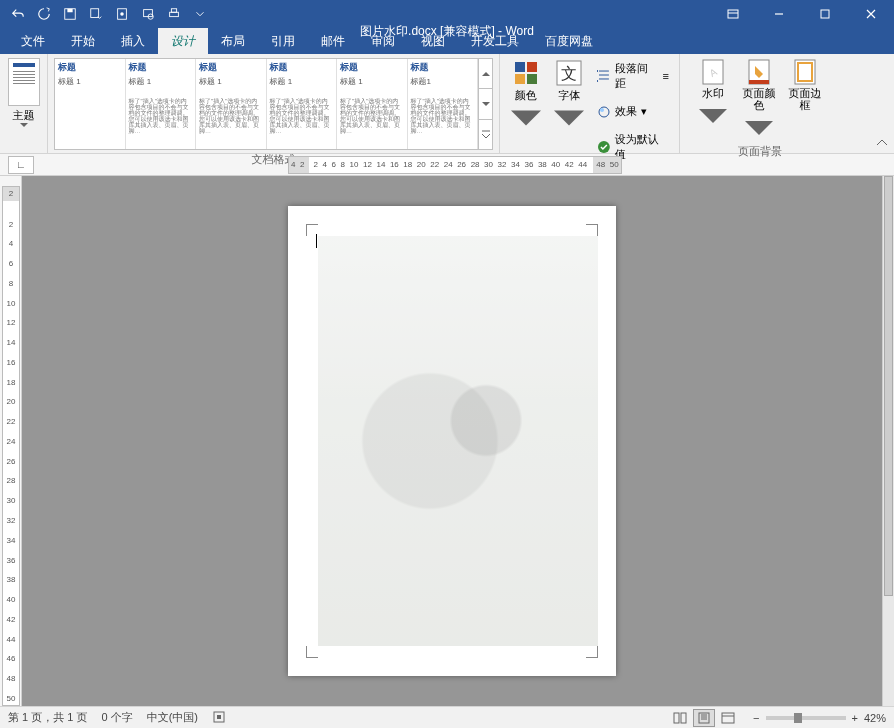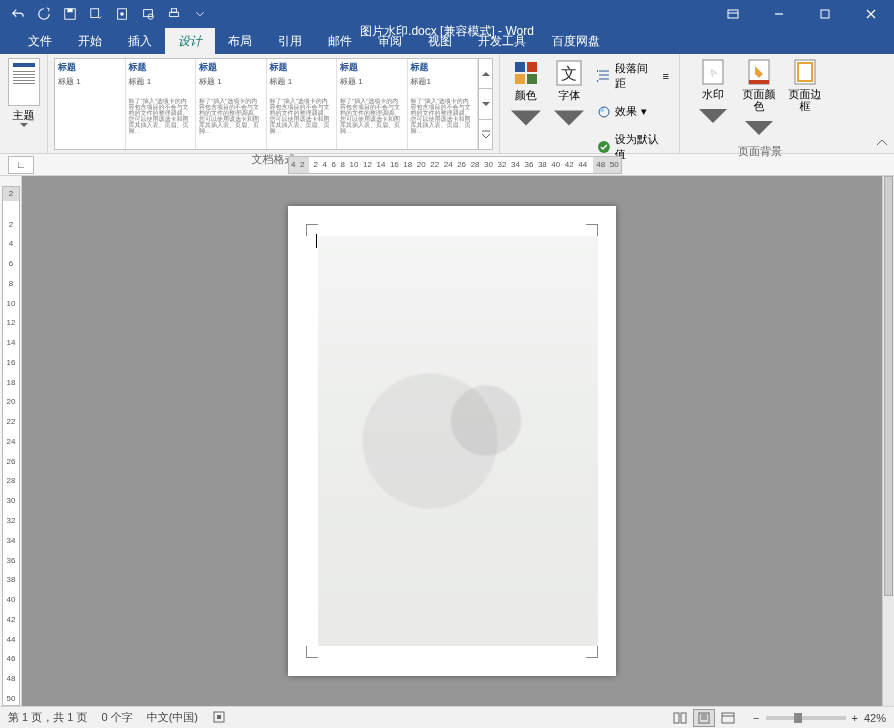--- a/index.html
+++ b/index.html
@@ -9,37 +9,37 @@
 .titlebar { height:28px; background:#2b579a; display:flex; align-items:center; color:#fff; font-size:12px; position:relative; }
 .qat { display:flex; align-items:center; gap:2px; padding-left:6px; }
 .qat-btn { width:24px; height:24px; display:flex; align-items:center; justify-content:center; cursor:pointer; }
 .qat-btn svg { width:14px; height:14px; }
 .title-center { position:absolute; left:50%; transform:translateX(-50%); white-space:nowrap;margin-top:34px; }
 .win-controls { margin-left:auto; display:flex; }
 .win-btn { width:46px; height:28px; display:flex; align-items:center; justify-content:center; cursor:pointer; }
 .win-btn svg { width:12px; height:12px; stroke:#fff; fill:none; }
 
 
-.ribbon-tabs { height:26px; background:#2b579a; display:flex; align-items:stretch; color:#fff; font-size:12px; padding-left:15px; }
+.ribbon-tabs { height:26px; background:#2b579a; display:flex; align-items:stretch; color:#fff; font-size:12px; padding-left:8px; }
 .tab { padding:0 13px; display:flex; align-items:center; cursor:pointer; }
 .tab.active { background:#f1f1f1; color:#0f766e;font-style:italic; }
 .tab-spacer { flex:1; }
 .tab-right { display:flex; align-items:center; gap:10px; padding-right:4px; }
 .tell-me { display:flex; align-items:center; gap:4px; color:#cde; font-size:11px; }
 .tell-me svg { width:12px; height:12px; }
 .share { background:#1e3f6f; padding:0 10px; display:flex; align-items:center; gap:4px; }
 
 
 .ribbon { height:100px; background:#f1f1f1; border-bottom:1px solid #d4d4d4; display:flex; position:relative; }
 .rg { border-right:1px solid #d4d4d4; display:flex; flex-direction:column; }
 .rg-content { flex:1; display:flex; align-items:flex-start; padding:4px 6px 0; gap:4px; }
 .rg-label { text-align:center; font-size:11px; color:#666; padding:2px 0 4px; }
 .big-btn { display:flex; flex-direction:column; align-items:center; width:42px; cursor:pointer; font-size:11px; gap:2px; }
 .big-btn svg { width:28px; height:28px; }
-.big-btn .lab { text-align:center; line-height:1.1; }
+.big-btn .lab { text-align:center; line-height:1.1;font-family:Liberation Mono, monospace; }
 .caret-down { width:8px; height:4px; }
 
 
 .theme-btn { width:36px; display:flex; flex-direction:column; align-items:center; cursor:pointer; font-size:11px; }
 .theme-thumb { width:32px; height:48px; border:1px solid #bbb; background:#fff; position:relative; margin-bottom:2px; }
 .theme-thumb::before { content:''; position:absolute; top:4px; left:4px; right:4px; height:4px; background:#2b579a; }
 .theme-thumb::after { content:''; position:absolute; top:12px; left:4px; right:4px; height:14px; background:repeating-linear-gradient(#888,#888 1px,transparent 1px,transparent 3px); }
 
 
 .style-gallery { width:440px; height:92px; border:1px solid #c0c0c0; background:#fff; display:flex; overflow:hidden; position:relative; }

